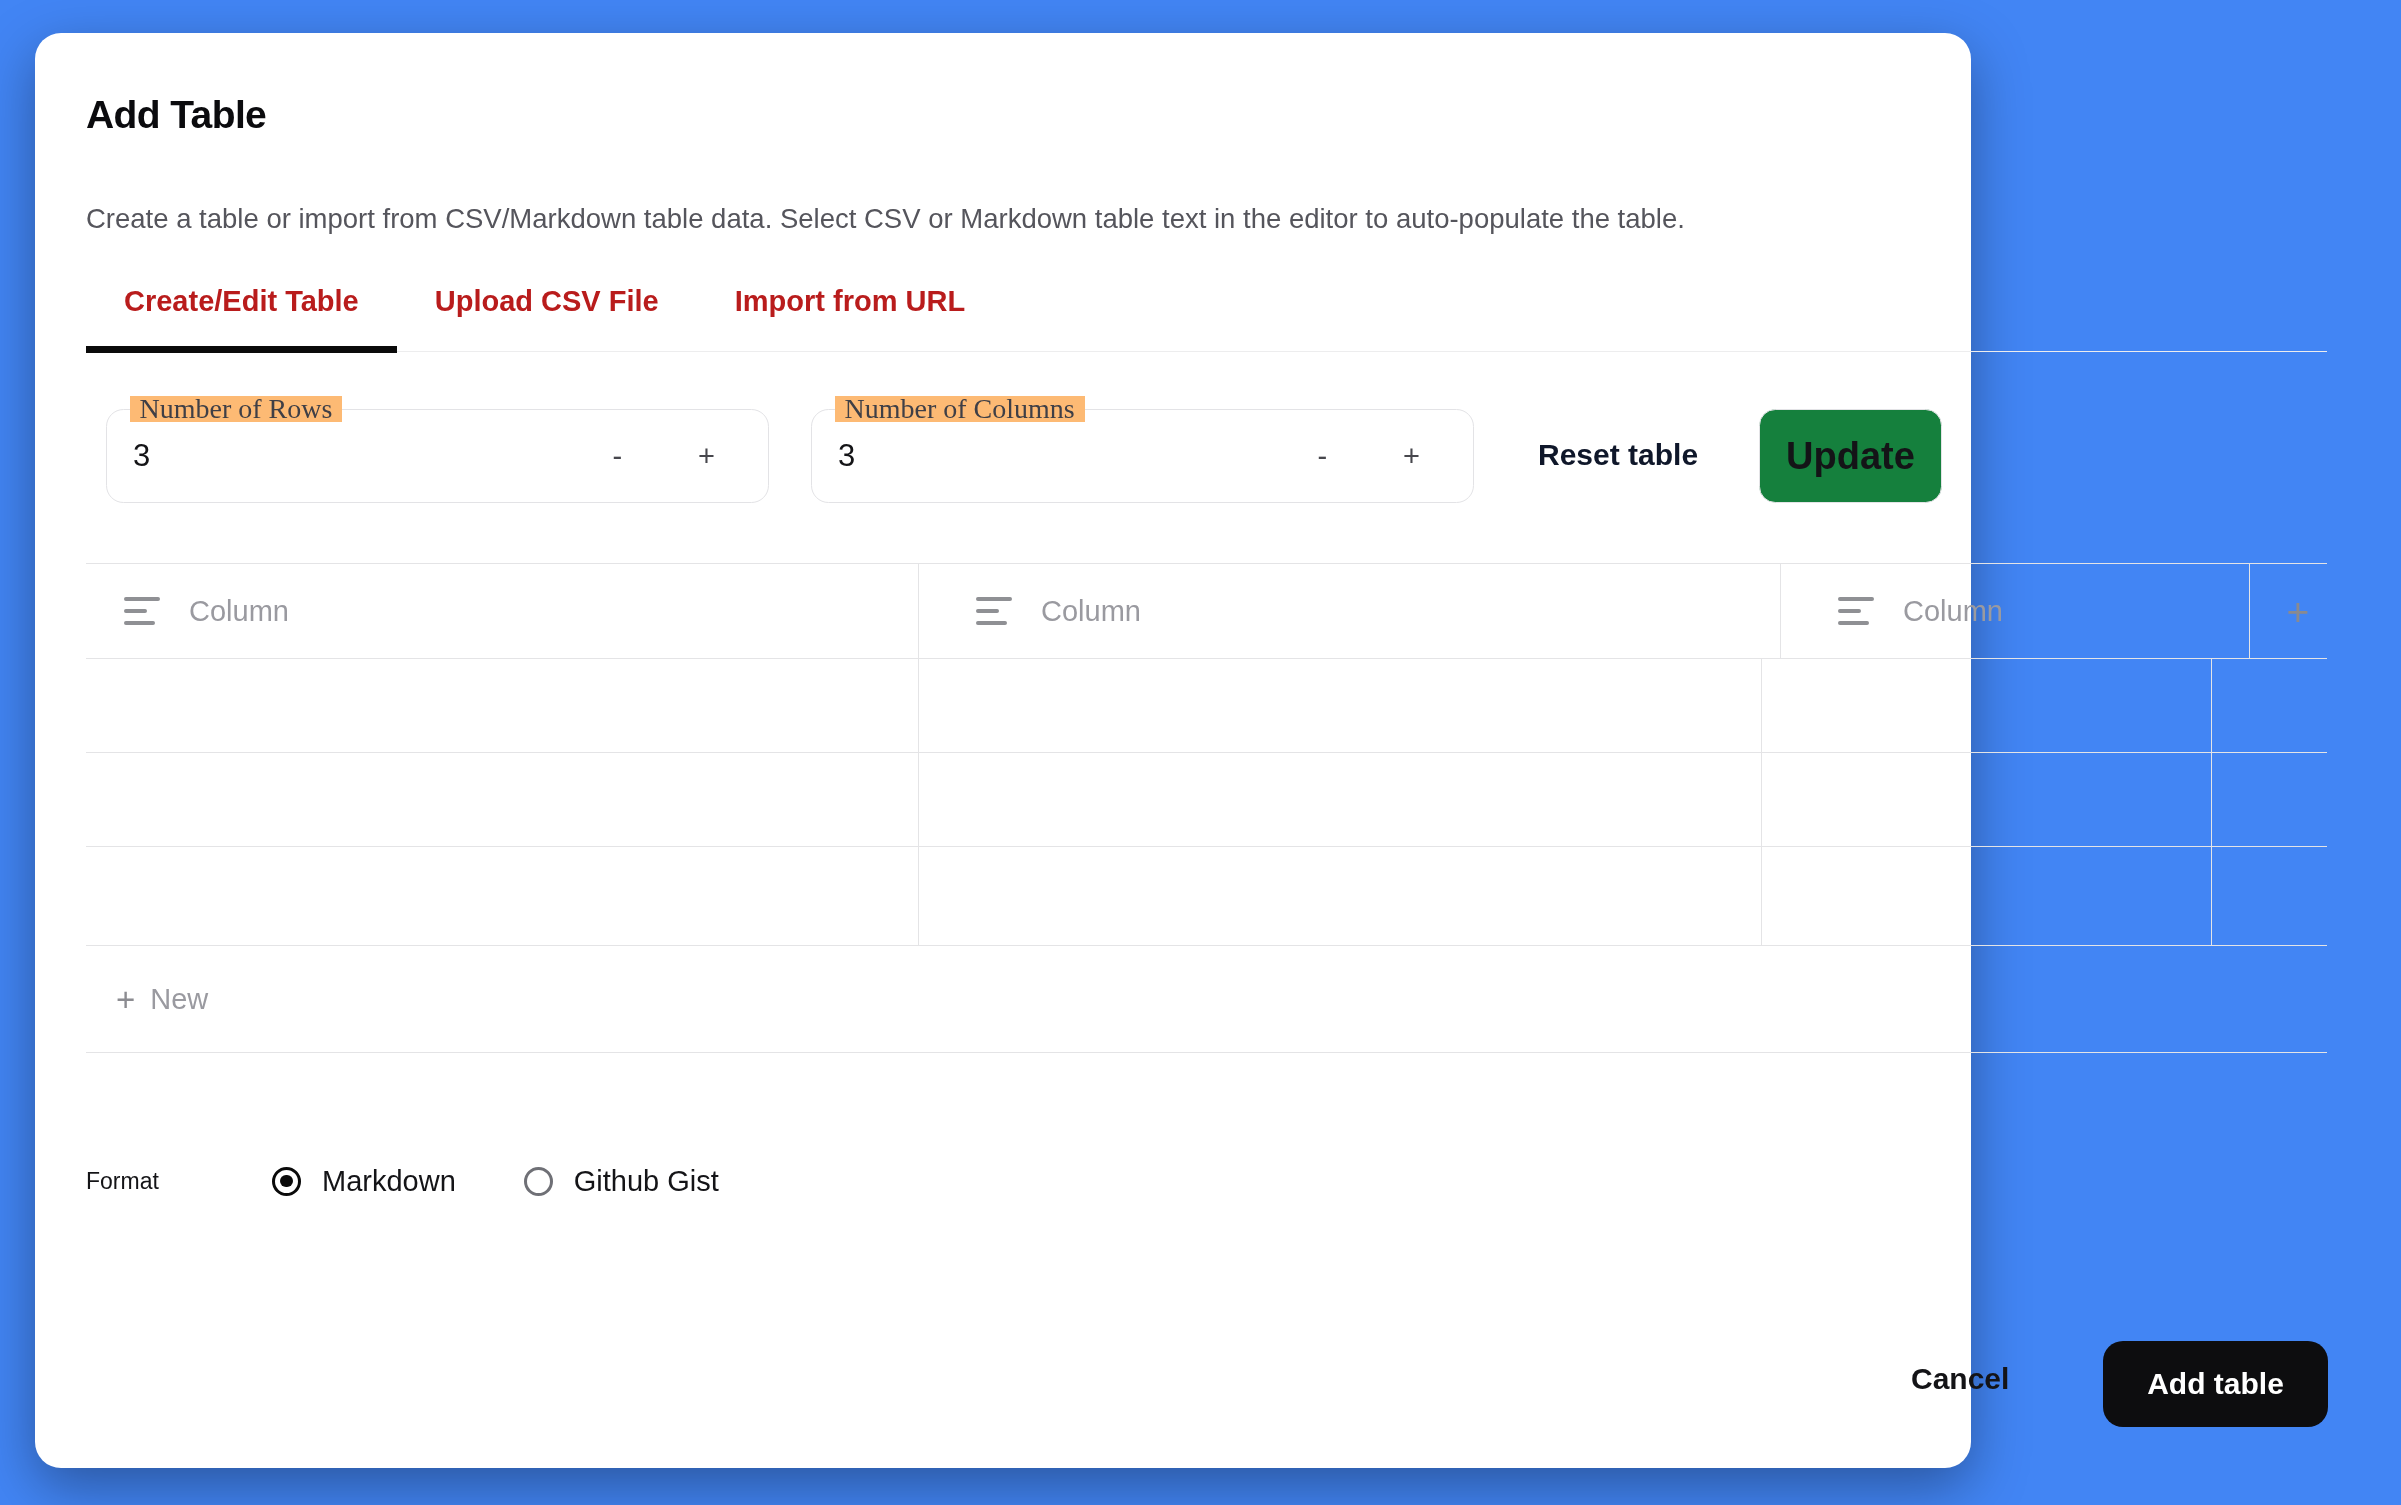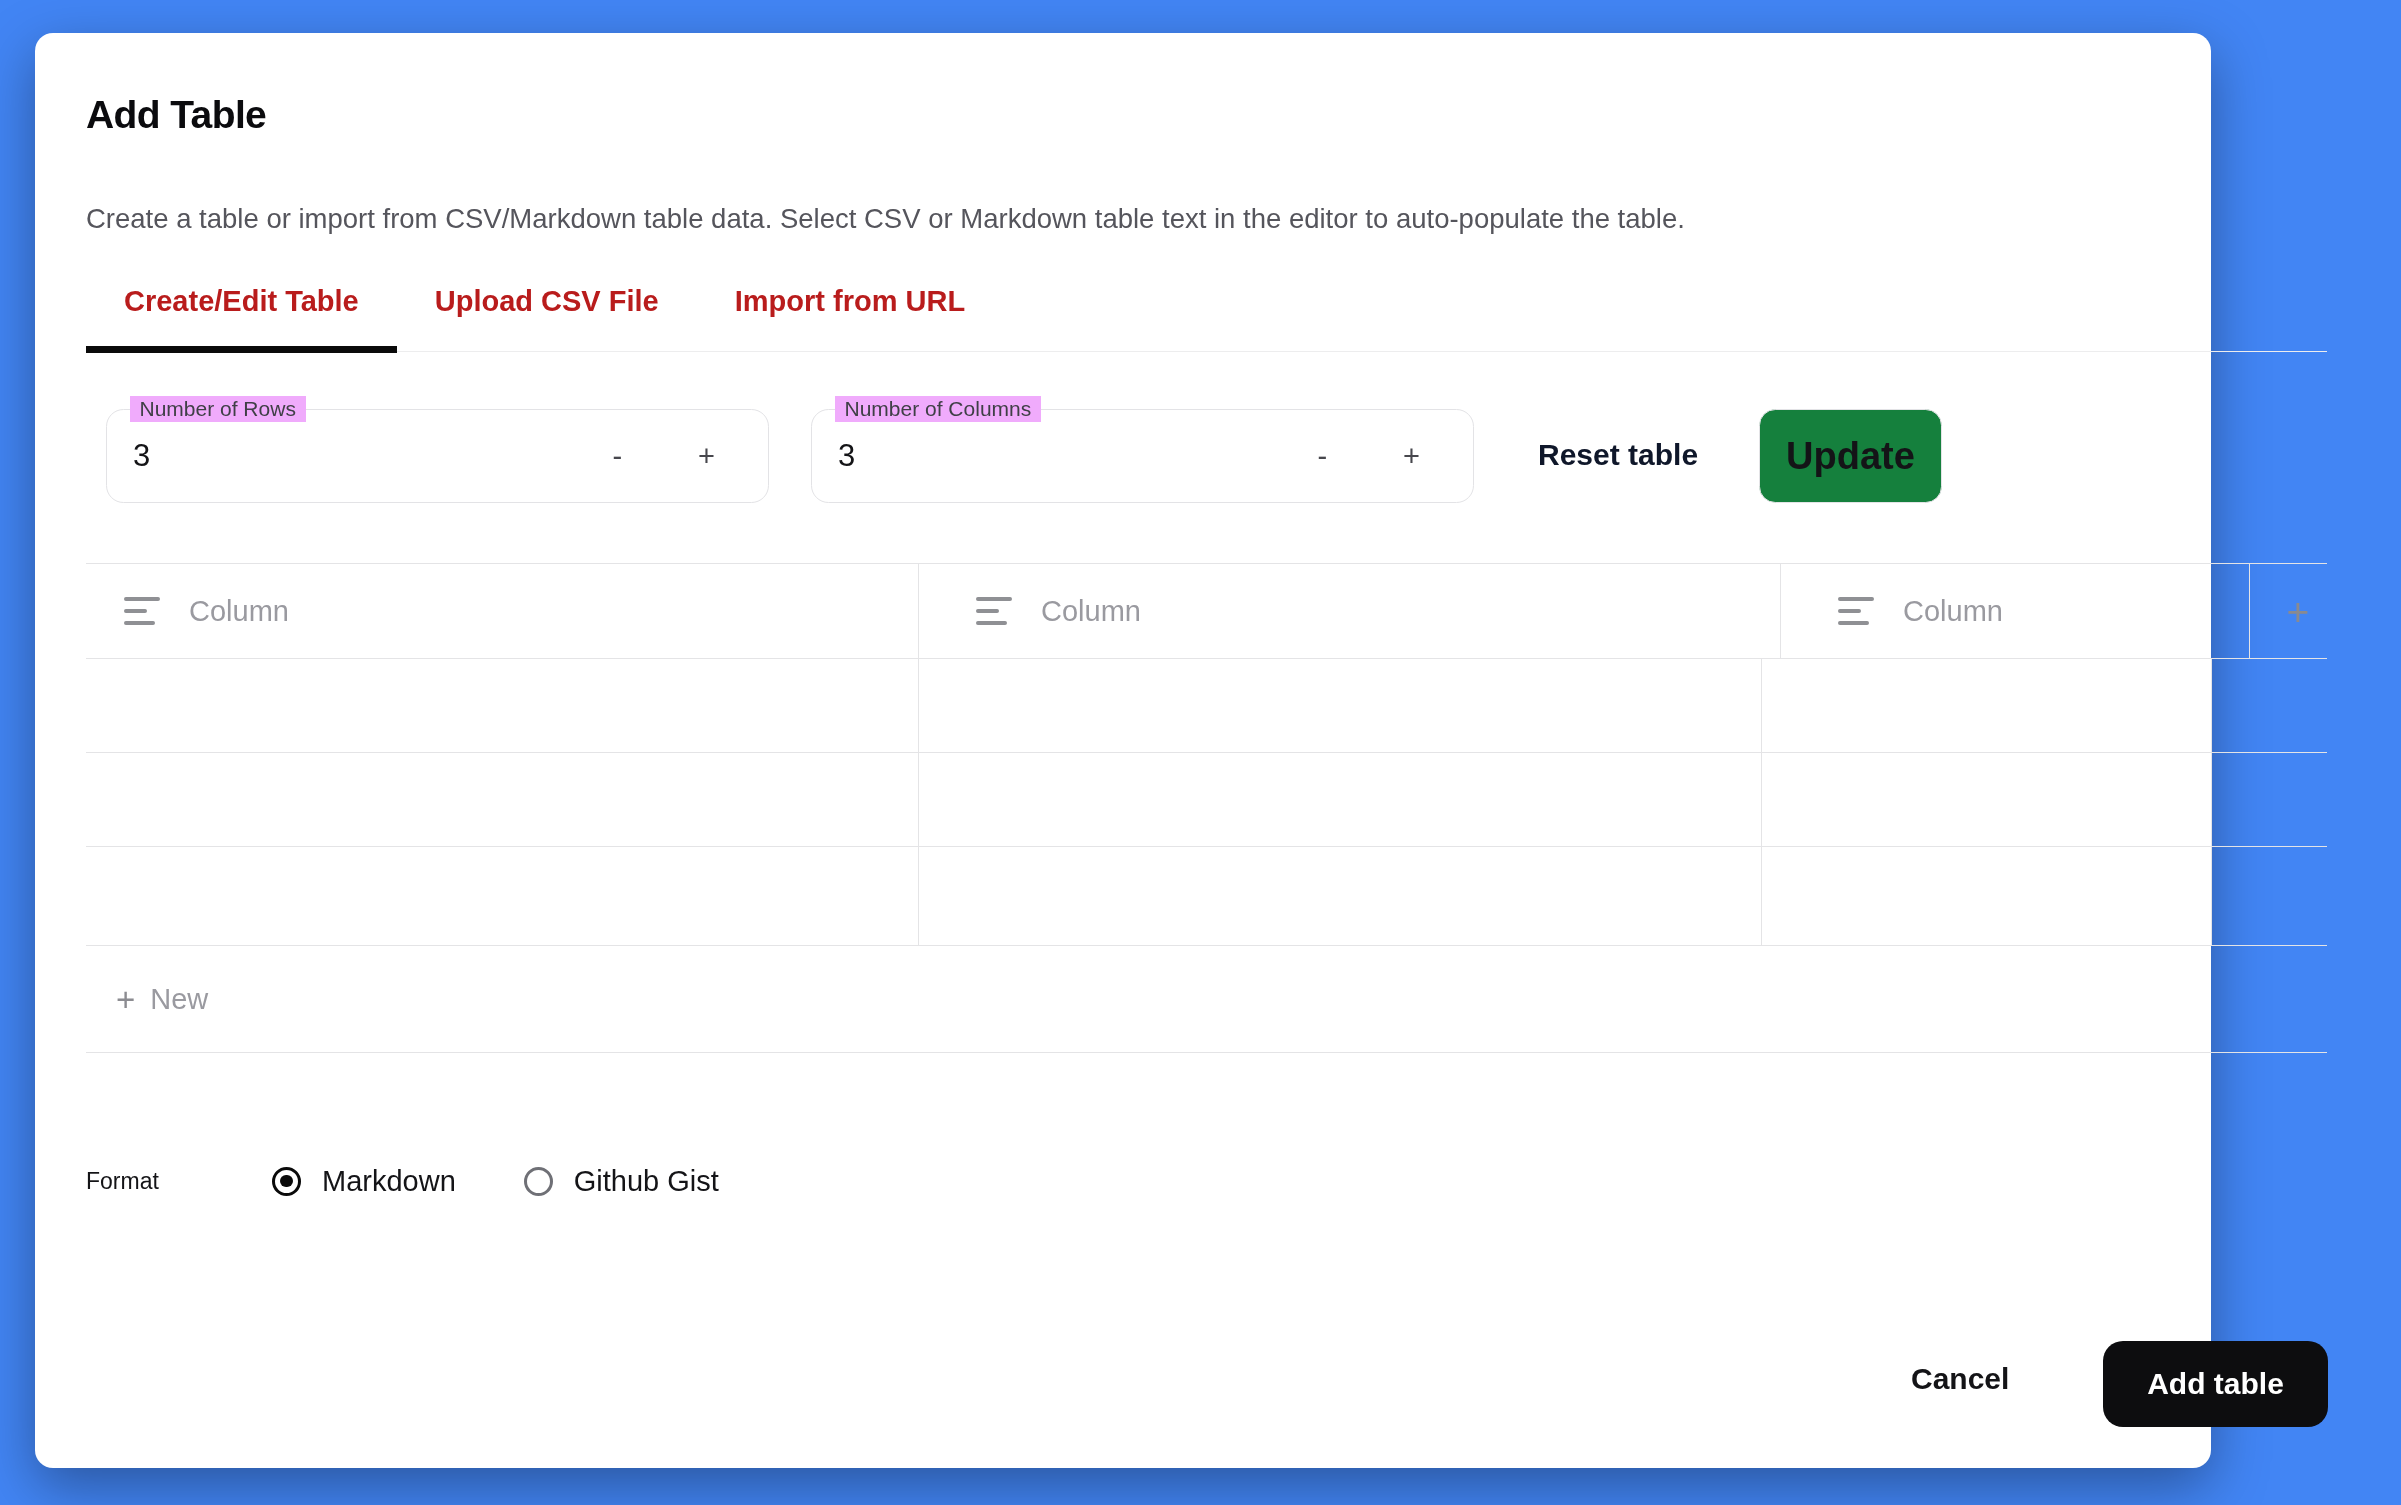--- a/index.html
+++ b/index.html
@@ -6,23 +6,23 @@
   html, body { width: 2401px; height: 1505px; }
   body {
     background: #4285f4;
     font-family: "Liberation Sans", sans-serif;
     position: relative;
     overflow: hidden;
   }
   .dialog {
     position: absolute;
     left: 35px; top: 33px;
-    width: 2176px; height: 1435px;
+    width: 1936px; height: 1435px;
     background: #ffffff;
-    border-radius: 18px;
+    border-radius: 26px;
     box-shadow: 0 19px 56px rgba(0,0,0,0.35);
   }
   .title {
     position: absolute; left: 51px; top: 60px;
     font-size: 39px; font-weight: 700; color: #0b0b0e;
     letter-spacing: -0.6px;
   }
   .description {
     position: absolute; left: 51px; top: 170px;
     font-size: 27.5px; font-weight: 400; color: #55555c;
@@ -48,23 +48,24 @@
   .field {
     position: absolute; top: 376px; height: 94px;
     border: 1.3px solid #e3e3e6; border-radius: 17.5px;
     background: #fff;
     display: flex; align-items: center;
   }
   .field.rows { left: 71px; width: 663px; }
   .field.cols { left: 776px; width: 663px; }
   .field-label {
     position: absolute; top: -13.8px; left: 22.5px;
-    background: #f0abfc; padding: 0 10px;
-    font-size: 21px; color: #3f3f46; line-height: 26px;
+    background: #fdba74; padding: 0 10px;
+    font-size: 28px; color: #3f3f46; line-height: 26px;
     white-space: nowrap;
+    font-family: Liberation Serif, serif;
   }
   .field-value {
     margin-left: 26px;
     font-size: 31px; color: #141417;
   }
   .stepper {
     margin-left: auto; padding-right: 53px;
     display: flex; gap: 76px; align-items: center;
   }
   .step-btn {

